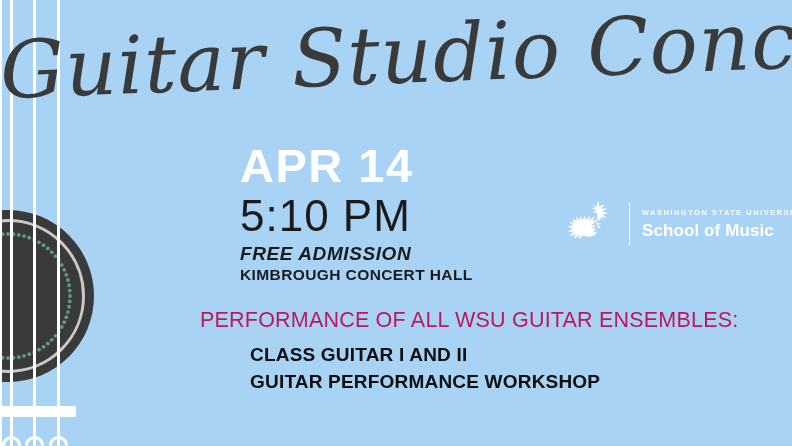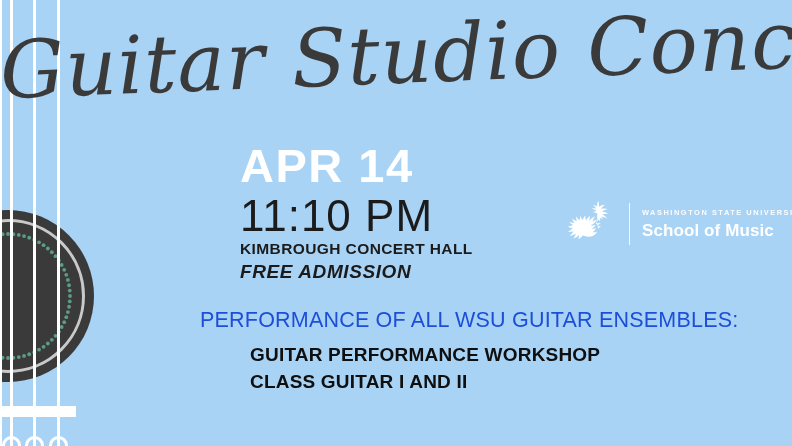--- a/index.html
+++ b/index.html
@@ -210,21 +210,21 @@
   #ensembles-block {
     position: absolute;
     left: 200px;
     top: 308px;
     z-index: 6;
   }
   #ensembles-heading {
     font-size: 21.5px;
     font-weight: 400;
     letter-spacing: 0.2px;
-    color: #1d4ed8;
+    color: #be185d;
     line-height: 1.15;
     white-space: nowrap;
   }
   #ensembles-list {
     list-style: none;
     margin-top: 9px;
     margin-left: 50px;
   }
   #ensembles-list li {
     font-size: 19px;
@@ -333,37 +333,37 @@
 
     <div class="string-loop l1"></div>
     <div class="string-loop l2"></div>
     <div class="string-loop l3"></div>
   </div>
 
   <div id="poster-title">Guitar Studio Concert</div>
 
   <div id="datetime-block">
     <div id="date-line">APR 14</div>
-    <div id="time-line">11:10 PM</div>
+    <div id="time-line">5:10 PM</div>
+    <div id="admission-line">FREE ADMISSION</div>
     <div id="venue-line">KIMBROUGH CONCERT HALL</div>
-    <div id="admission-line">FREE ADMISSION</div>
   </div>
 
   <div id="wsu-logo">
     <svg id="cougar-mark" viewBox="0 0 100 100">
       <path fill="#ffffff" d="M62.5 8.5c1.8 3.4 2.2 7.1 1.6 10.6 3.3-2.1 7-3.4 10.9-3.6-3.1 2-5.6 4.6-7.3 7.7 4.1-1.1 8.3-1.1 12.3.1-3.9.7-7.4 2.4-10.3 4.9 4.2.2 8.2 1.5 11.6 3.8-3.8-.6-7.6-.2-11.1 1.1 3.6 1.6 6.7 4.1 9 7.3-3.4-1.9-7.1-3-10.9-3.2 1.2 1.4 2.1 3 2.7 4.7-1.6-1.4-3.4-2.5-5.3-3.2.8 2.3.9 4.7.4 7-1-2.4-2.6-4.5-4.6-6.1-2.6 6.6-6.9 10.4-12.2 12.6 2.9.7 5.9.6 8.8-.3-1.5 2.9-3.9 5.2-6.9 6.5 2.6.5 5.3.3 7.8-.6-1.2 3.1-3.6 5.6-6.6 7 2.9.4 5.8-.1 8.4-1.4-1.4 3.6-4.3 6.5-7.9 8-5.5 2.3-11.9 1.6-17.4-.7-2.1 2.8-4.9 5-8.1 6.4 1-2.4 1.4-5 1.1-7.6-2.8 3.1-6.4 5.4-10.4 6.6 2.3-2.6 3.9-5.7 4.6-9.1-3.3 2.4-7.2 3.9-11.2 4.3 3.1-2.2 5.6-5.1 7.3-8.4-3.4 1.1-7 1.4-10.5.8 3.5-1.3 6.6-3.5 8.9-6.4-3.2-.1-6.3-.9-9.1-2.4 3.5-.2 6.8-1.4 9.6-3.4-2.8-1.2-5.2-3.1-7.1-5.4 3.1 1.3 6.4 1.8 9.7 1.5-2-2.2-3.4-4.8-4.2-7.7 2.4 2.4 5.4 4.1 8.6 5-1.1-2.7-1.4-5.7-.9-8.6 1.4 2.9 3.5 5.4 6.1 7.2-.2-2.9.4-5.8 1.7-8.4.5 3 1.8 5.8 3.8 8.1.6-3.1 2.1-6 4.3-8.3-.2 3 .4 6 1.8 8.7 1.5-3.5 4-6.5 7.2-8.5-1.3 3-1.8 6.2-1.5 9.4 2.6-3.8 6.2-6.8 10.4-8.6-2.4 2.9-4 6.4-4.6 10.1 3.7-2.9 8.1-4.8 12.7-5.4-3.3 2.4-5.9 5.6-7.5 9.3 2.9-1.2 6-1.8 9.1-1.7-2.4 1.5-4.4 3.5-5.9 5.9 2.1-.4 4.3-.4 6.4 0-1.9 1-3.5 2.4-4.7 4.2-3-8.9-3.3-18.2-1.6-26.8-2.7-1.6-5.8-2.4-8.9-2.3 2.1-1.4 4.5-2.3 7-2.6-2.3-2.1-5.1-3.6-8.1-4.3 2.6-.5 5.3-.4 7.9.3-1.5-2.7-3.7-5-6.4-6.6 2.9.2 5.7 1.1 8.2 2.6-.5-3.1-.1-6.3 1.2-9.2z"></path>
     </svg>
     <div id="logo-divider"></div>
     <div id="logo-text">
       <div id="logo-university">WASHINGTON STATE UNIVERSITY</div>
       <div id="logo-school">School of Music</div>
     </div>
   </div>
 
   <div id="ensembles-block">
     <div id="ensembles-heading">PERFORMANCE OF ALL WSU GUITAR ENSEMBLES:</div>
     <ul id="ensembles-list">
+        <li>CLASS GUITAR I AND II</li>
         <li>GUITAR PERFORMANCE WORKSHOP</li>
-        <li>CLASS GUITAR I AND II</li>
       </ul>
   </div>
 
 </div>
 
 </body></html>

